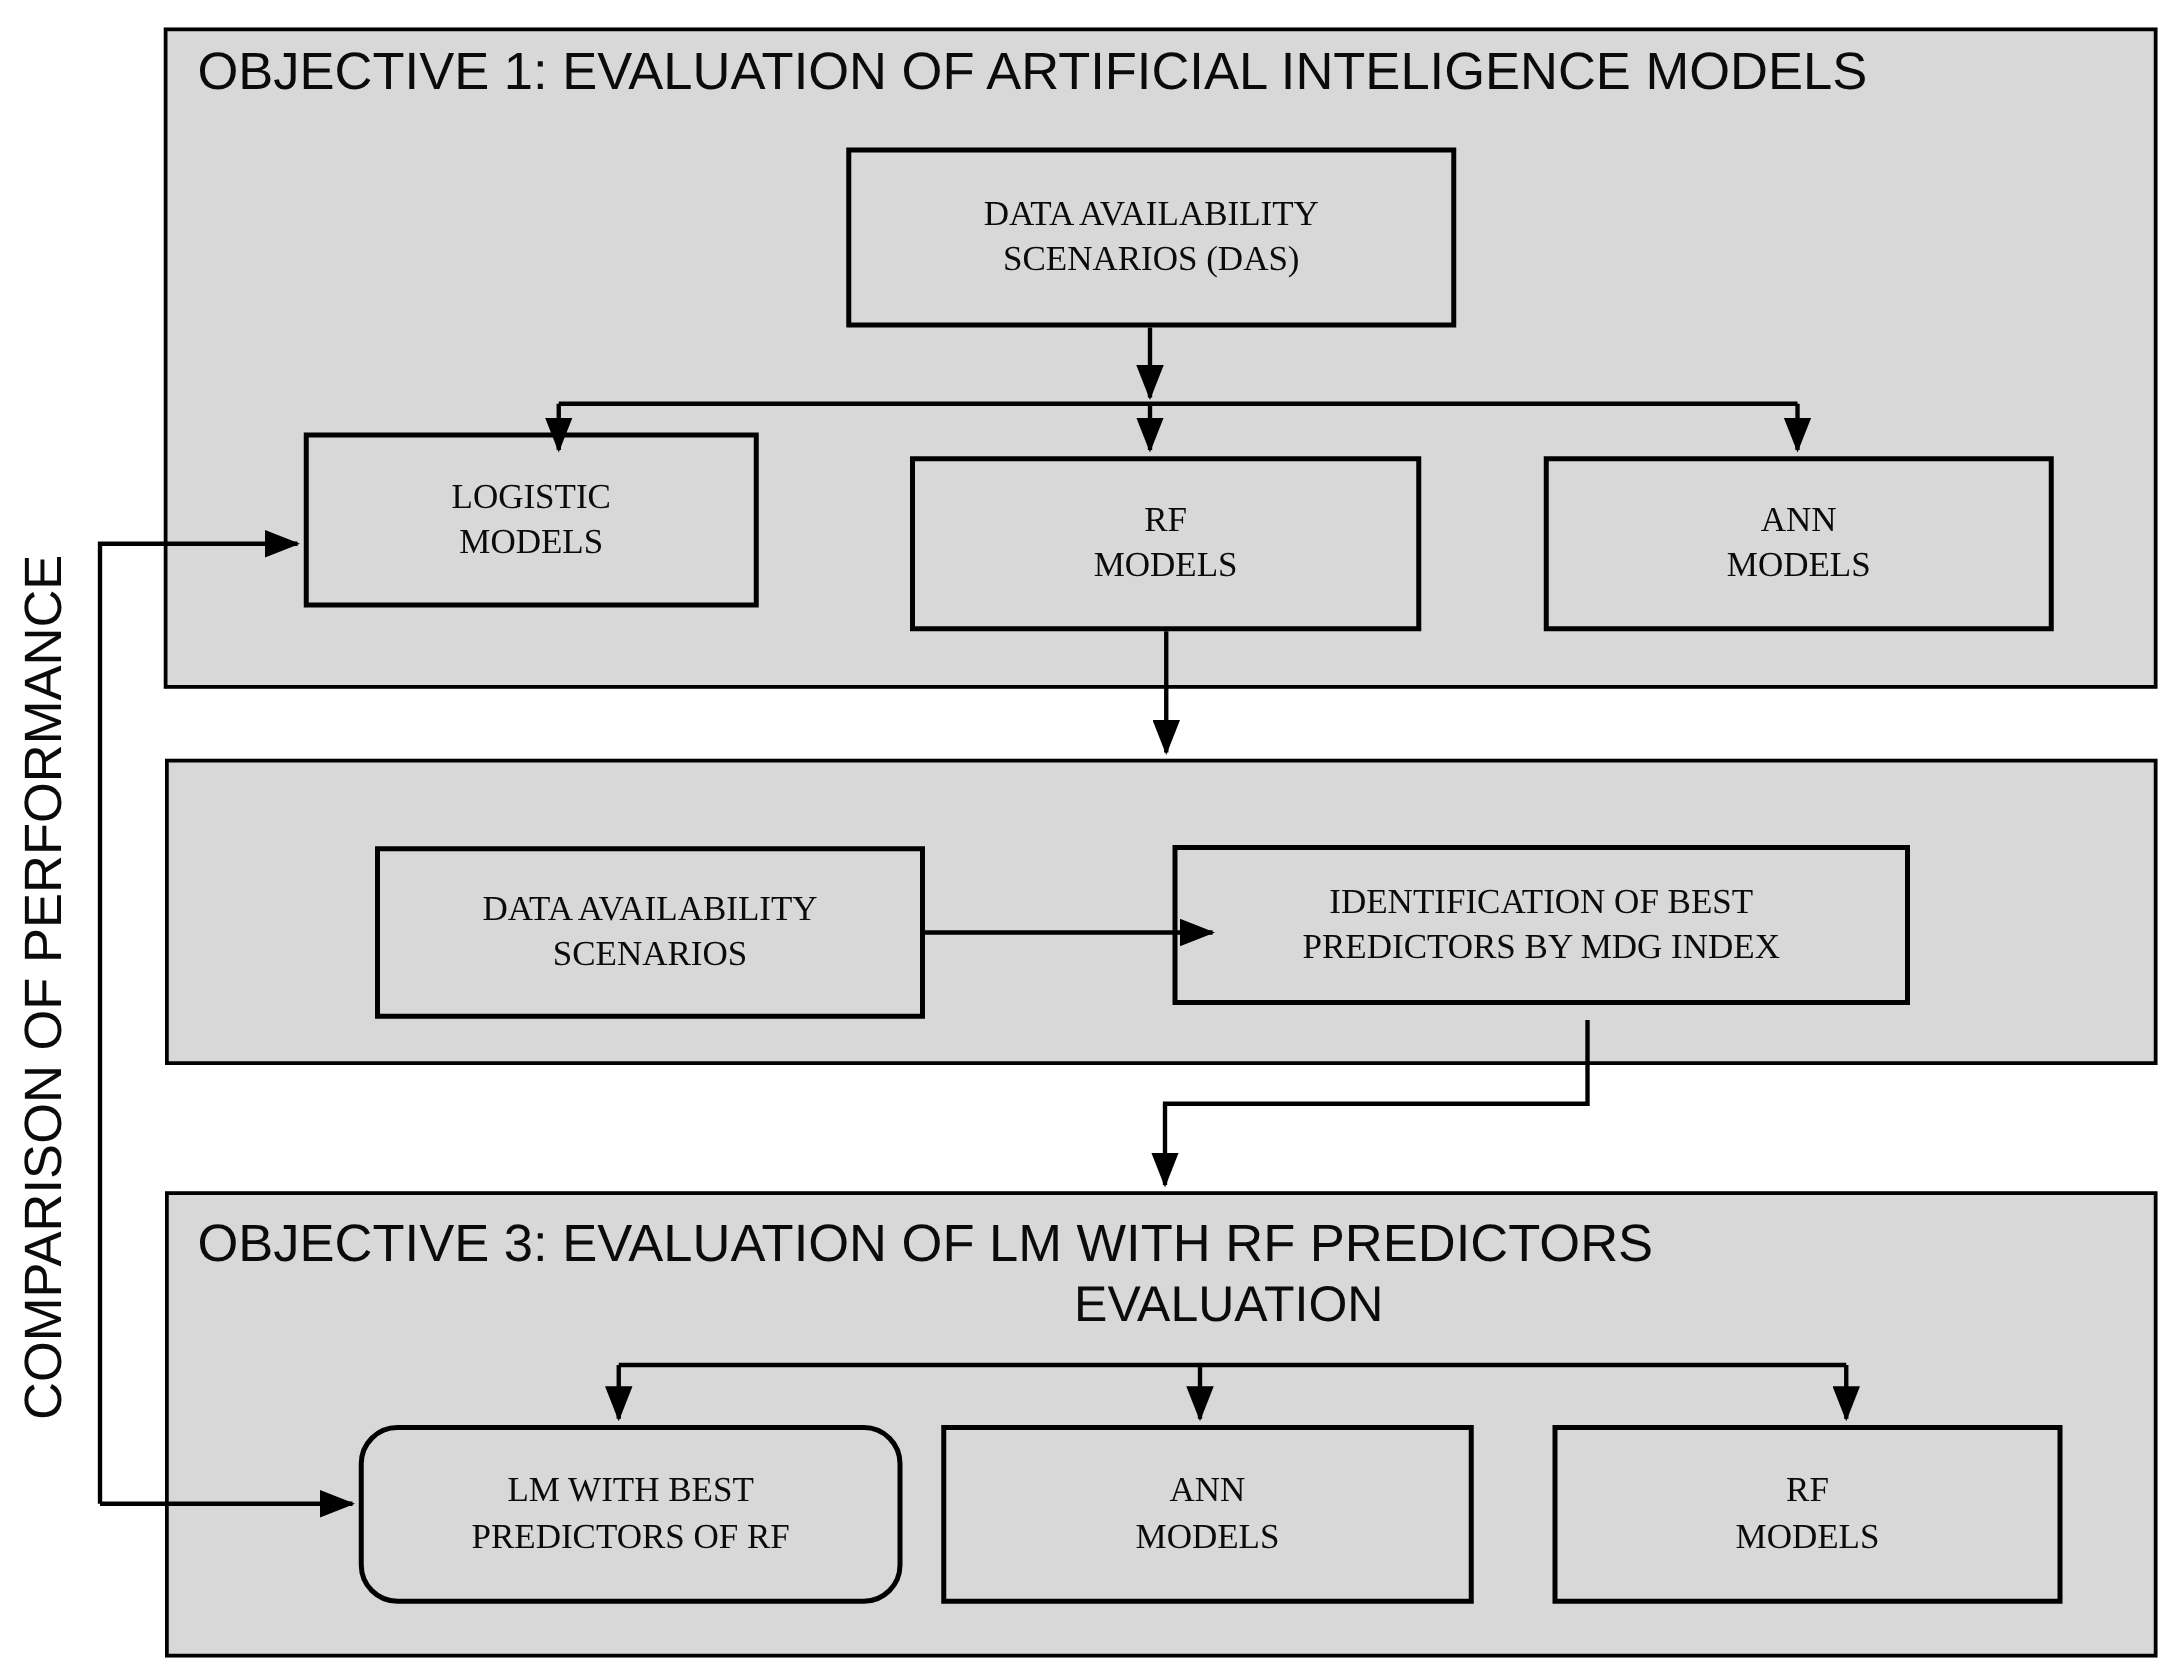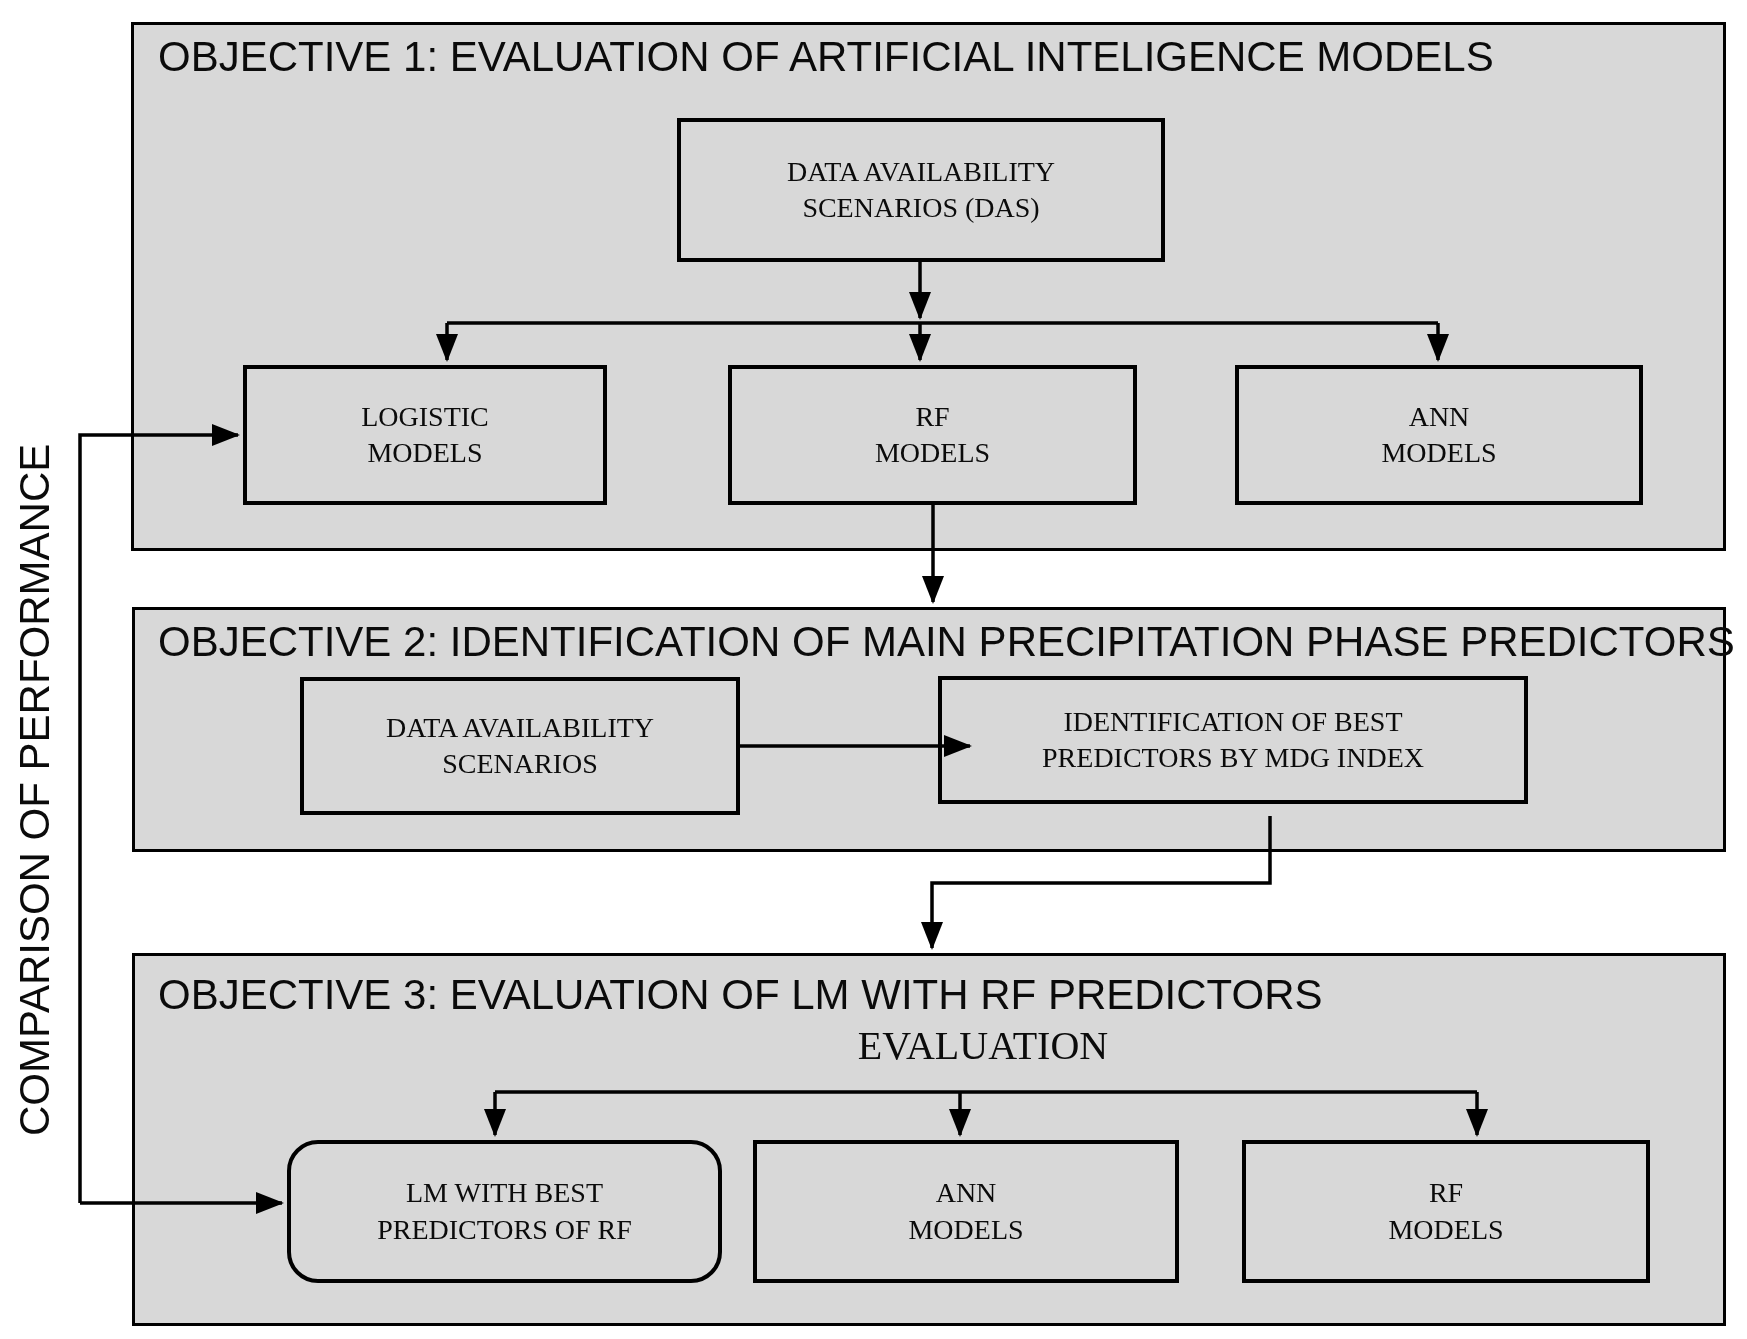--- a/index.html
+++ b/index.html
@@ -47,21 +47,20 @@
     line-height: 1.3;
     white-space: pre-line;
     color: var(--text);
     font-family: Liberation Serif, serif;
   }
   .floating-label{
     position: absolute;
     font-size: 40px;
     text-align: center;
     color: var(--text);
-    font-family: Liberation Serif, serif;
   }
   .side-label{
     position: absolute;
     left: 6px;
     top: 440px;
     height: 700px;
     width: 58px;
     display: flex;
     align-items: center;
     justify-content: center;
@@ -92,37 +91,36 @@
   <div class="side-label">COMPARISON OF PERFORMANCE</div>
 
   <div class="panel" style="left:131px; top:22px; width:1595px; height:529px;"></div>
   <div class="panel-title" style="left:158px; top:34px;">OBJECTIVE 1: EVALUATION OF ARTIFICIAL INTELIGENCE MODELS</div>
 
   <div class="node" style="left:677px; top:118px; width:488px; height:144px;">
     <div class="node-label">DATA AVAILABILITY
 SCENARIOS (DAS)</div>
   </div>
 
-  <div class="node" style="left:243px; top:365px; width:364px; height:140px;">
+  <div class="node" style="left:243px; top:346px; width:364px; height:140px;">
     <div class="node-label">LOGISTIC
 MODELS</div>
   </div>
 
   <div class="node" style="left:728px; top:365px; width:409px; height:140px;">
     <div class="node-label">RF
 MODELS</div>
   </div>
 
   <div class="node" style="left:1235px; top:365px; width:408px; height:140px;">
     <div class="node-label">ANN
 MODELS</div>
   </div>
 
   <div class="panel" style="left:132px; top:607px; width:1594px; height:245px;"></div>
-  <div class="panel-title" style="left:158px; top:619px;">OBJECTIVE 2: IDENTIFICATION OF MAIN PRECIPITATION PHASE PREDICTORS</div>
 
   <div class="node" style="left:300px; top:677px; width:440px; height:138px;">
     <div class="node-label">DATA AVAILABILITY
 SCENARIOS</div>
   </div>
 
   <div class="node" style="left:938px; top:676px; width:590px; height:128px;">
     <div class="node-label">IDENTIFICATION OF BEST
 PREDICTORS BY MDG INDEX</div>
   </div>

